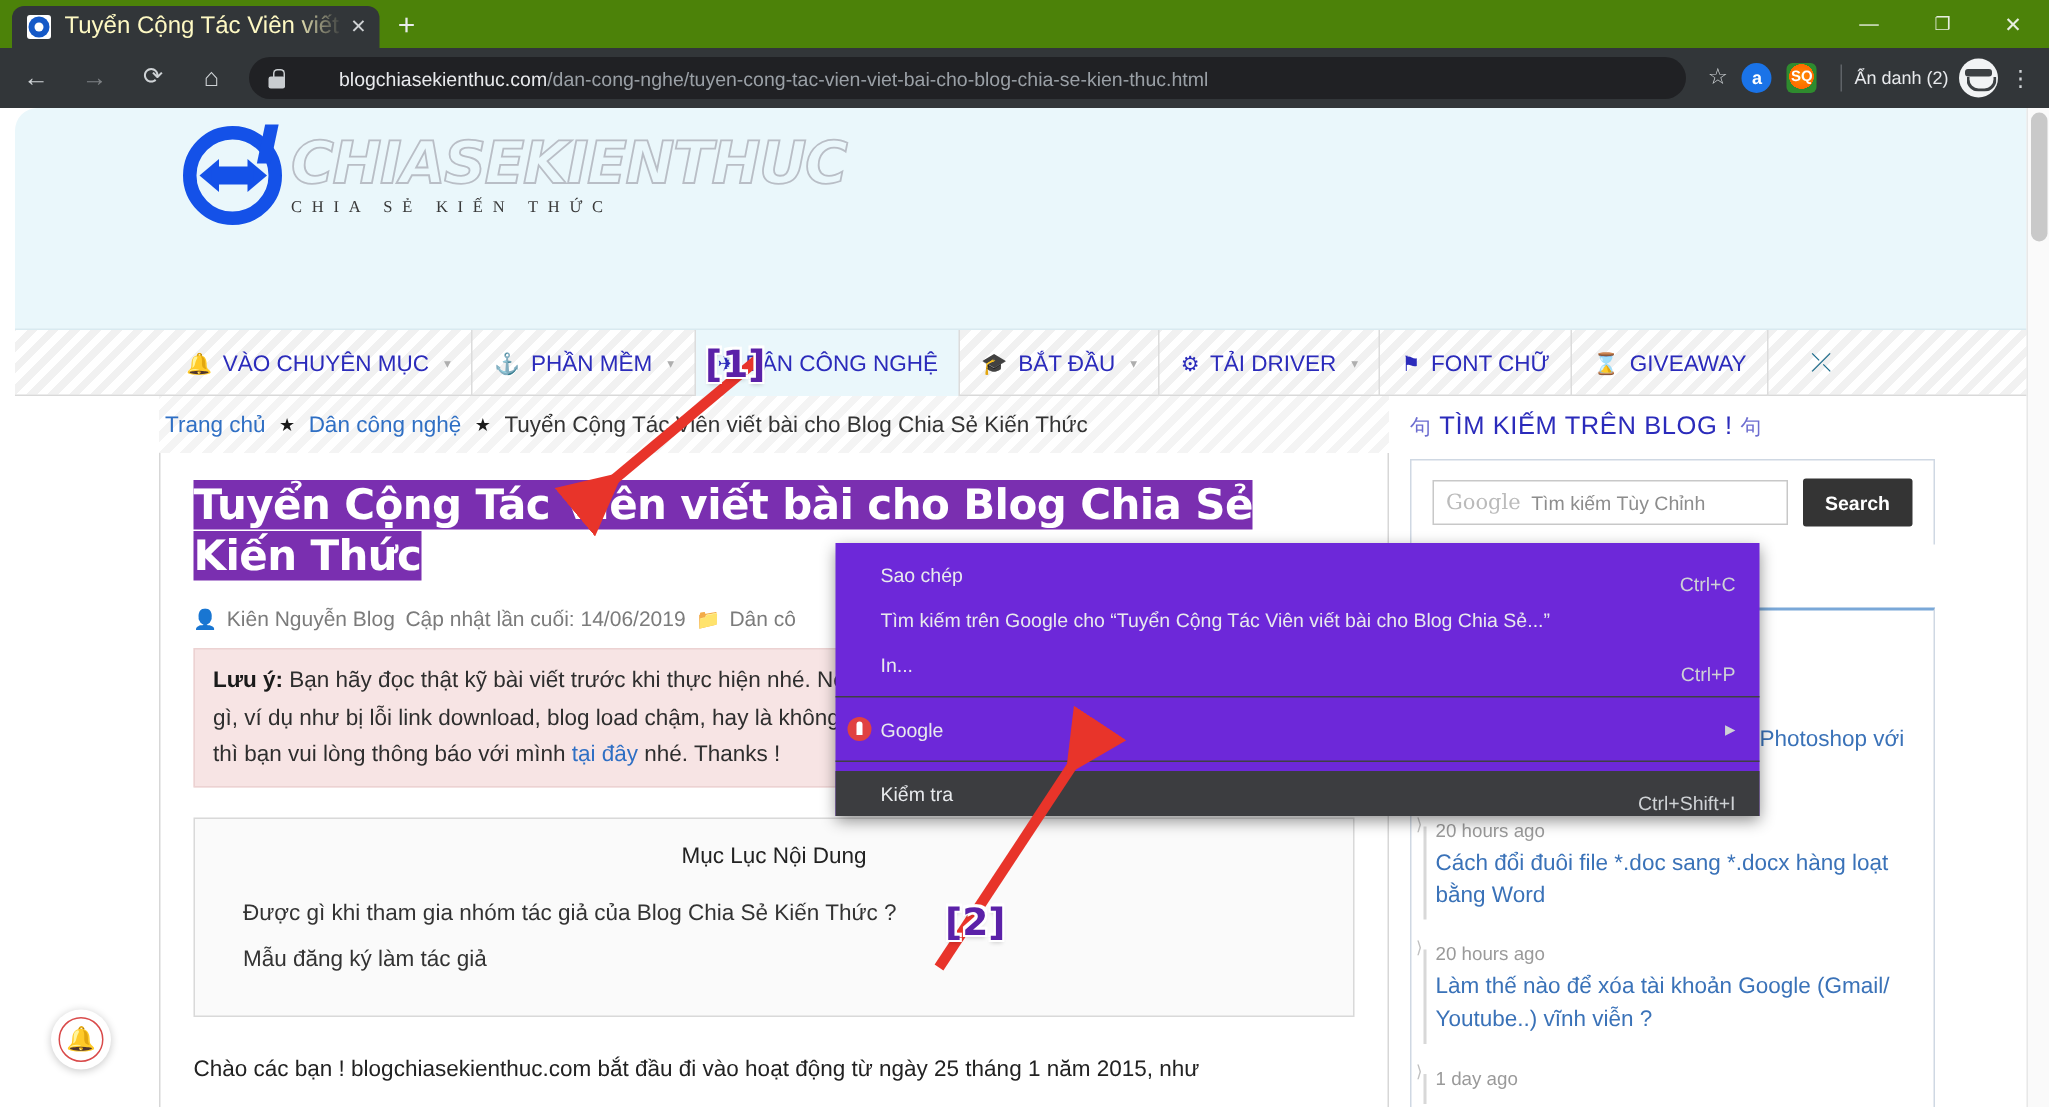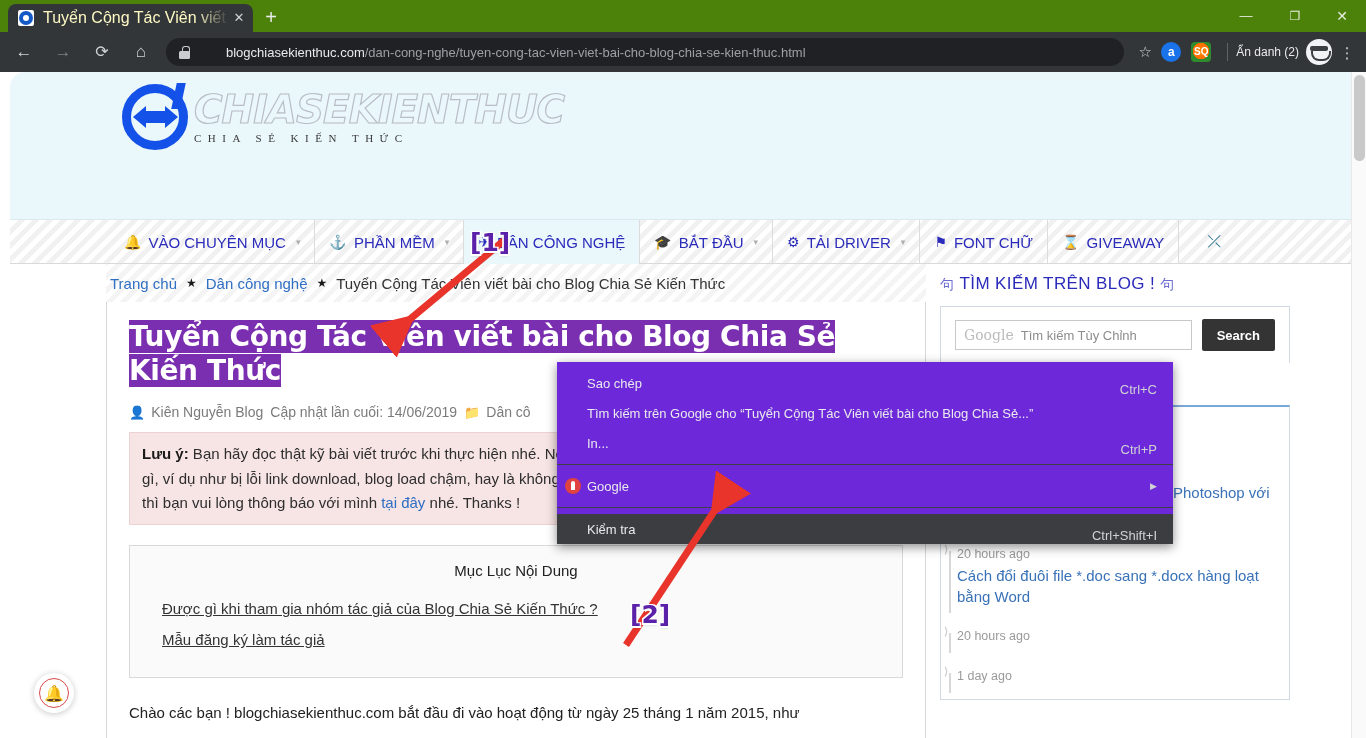--- a/index.html
+++ b/index.html
@@ -244,21 +244,21 @@
     padding: 9px 12px; color:#2e2e2e; font-size: 15px; line-height: 1.62;
   }
   .notice b { color:#1a1a1a; }
   .notice a { color:#2f6fc4; text-decoration:none; }
 
   .toc {
     margin: 20px 0 0 0; border: 1px solid #d9d9d9; background:#fafafa;
     padding: 16px 20px 22px 20px;
   }
   .toc-title { text-align:center; font-weight:normal; font-size:15px; color:#222; margin-bottom: 14px; }
-  .toc-item { font-size: 15px; color:#333; padding: 7px 0 7px 12px; text-decoration: underline; }
+  .toc-item { font-size: 15px; color:#333; padding: 7px 0 7px 12px; }
 
   .body-text { margin-top: 22px; font-size: 15px; color:#222; line-height:1.7; }
 
   
   .side-col { width: 350px; margin-left: 14px; }
   .side-widget { margin-bottom: 0; }
   .side-head {
     text-align:left; color:#2b2bbb; font-size: 17px; letter-spacing: .4px;
     padding: 10px 0 12px 0; white-space:nowrap;
   }
@@ -502,20 +502,21 @@
               <div class="rec-item">
                 <div class="rec-time">20 hours ago</div>
                 <div class="rec-title">Thay đổi màu áo nhân vật trong Photoshop với Replace Color</div>
               </div>
               <div class="rec-item">
                 <div class="rec-time">20 hours ago</div>
                 <div class="rec-title">Cách đổi đuôi file *.doc sang *.docx hàng loạt bằng Word</div>
               </div>
               <div class="rec-item">
                 <div class="rec-time">20 hours ago</div>
+                <div class="rec-title">Làm thế nào để xóa tài khoản Google (Gmail/ Youtube..) vĩnh viễn ?</div>
               </div>
               <div class="rec-item">
                 <div class="rec-time">1 day ago</div>
               </div>
             </div>
           </div>
 
         </div>
       </div>
 

